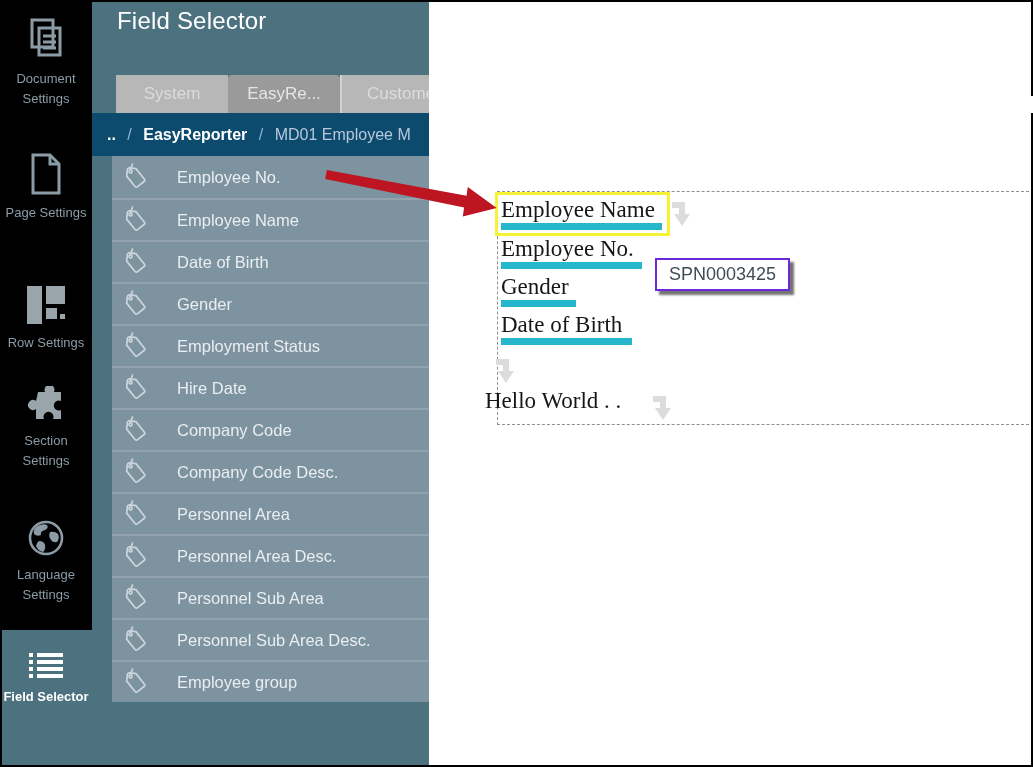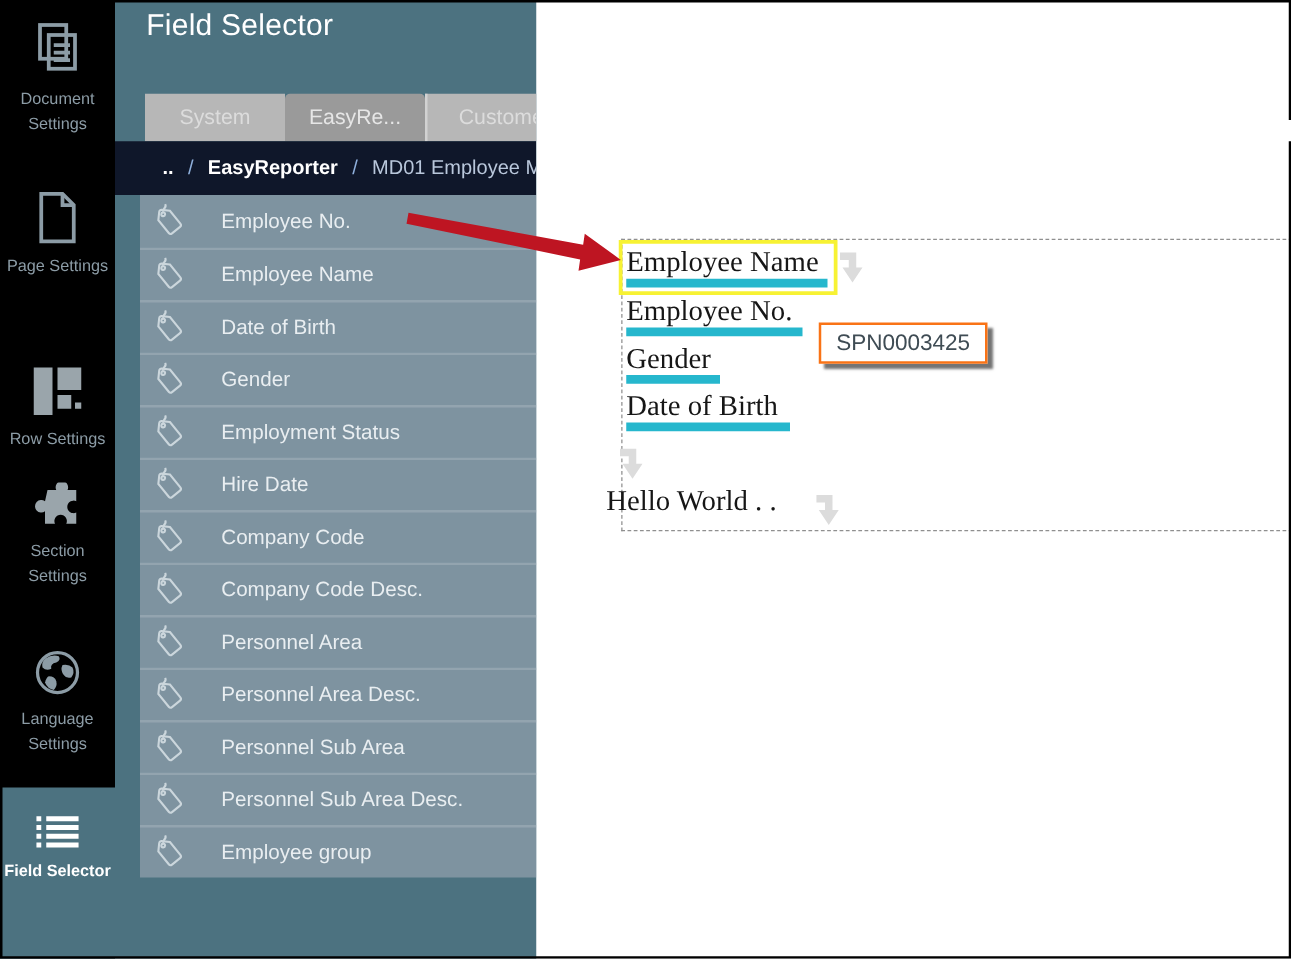--- a/index.html
+++ b/index.html
@@ -10,34 +10,34 @@
   .frame{ position:absolute; inset:0; border:2px solid #000; z-index:50; pointer-events:none; }
   .scroll-notch{ position:absolute; right:0; top:96px; width:9px; height:17px; background:#fff; z-index:60; }
 
   
   .sidebar{ position:absolute; left:0; top:0; width:92px; height:767px; background:#000000; z-index:5; }
   .side-item{ position:absolute; left:0; width:92px; text-align:center; color:#8C9CA6; cursor:pointer; }
   .side-item .icn{ display:block; margin:0 auto 7px auto; }
   .side-item .lbl{ font-size:13px; line-height:1.55; color:#8C9CA6; display:block; padding:0 2px; }
   .side-item.active{ background:#4C7280; }
   .side-item.active .lbl{ color:#FFFFFF; font-weight:bold; }
-  .si-doc{ top:16px; }  .si-page{ top:152px; } .si-row{ top:292px; }
+  .si-doc{ top:16px; }  .si-page{ top:152px; } .si-row{ top:284px; }
   .si-section{ top:386px; } .si-lang{ top:518px; }
   .si-field{ top:630px; height:137px; padding-top:22px; }
 
   
   .panel{ position:absolute; left:92px; top:0; width:337px; height:767px; background:#4C7280; overflow:hidden; z-index:4; }
   .panel-title{ position:absolute; left:25px; top:7px; font-size:24px; color:#FFFFFF; font-weight:500; letter-spacing:.2px; }
   .tabs{ position:absolute; left:24px; top:75px; height:38px; display:flex; }
   .tab{ width:112px; height:38px; line-height:38px; text-align:center; font-size:17px; cursor:pointer;
         background:#B7B7B7; color:#DCDCDC; }
   .tab.active{ background:#9A9A9A; color:#E6E6E6; border-radius:4px 4px 0 0; }
   .tab.divided{ border-left:2px solid #D2D2D2; width:120px; }
-  .breadcrumb{ position:absolute; left:0; top:113px; width:100%; height:43px; background:#0f172a;
-               line-height:43px; padding-left:38px; font-size:16px; white-space:nowrap; }
+  .breadcrumb{ position:absolute; left:0; top:113px; width:100%; height:43px; background:#0c4a6e;
+               line-height:43px; padding-left:15px; font-size:16px; white-space:nowrap; }
   .crumb-strong{ color:#FFFFFF; font-weight:bold; cursor:pointer; }
   .crumb-sep{ color:#8FB0DC; padding:0 7px; }
   .crumb-dim{ color:#B9C7DB; }
 
   .field-list{ position:absolute; left:20px; top:156px; width:317px; list-style:none; }
   .field-row{ height:42px; display:flex; align-items:center; padding-left:9px; background:#7E93A0; cursor:pointer; }
   .field-row + .field-row{ border-top:2px solid #93A4AF; }
   .field-row .tag-wrap{ width:30px; height:30px; margin-right:26px; flex:none; }
   .field-row .f-lbl{ font-size:16.5px; color:#E9EEF1; }
 
@@ -52,21 +52,21 @@
   .dl3{ left:72px; top:274px; } .dl3 .uline{ width:75px; }
   .dl4{ left:72px; top:312px; } .dl4 .uline{ width:131px; }
   .hello-line{ left:56px; top:388px; }
   .hilite-box{ position:absolute; left:66px; top:192px; width:175px; height:44px;
                border:3px solid #F7F233; z-index:6; pointer-events:none; }
   .break-glyph{ position:absolute; z-index:2; }
   .bg1{ left:243px; top:199px; }
   .bg2{ left:67px;  top:356px; }
   .bg3{ left:224px; top:393px; }
   .tooltip{ position:absolute; left:226px; top:258px; min-width:124px; height:33px; background:#FFFFFF;
-            border:2px solid #f97316; box-shadow:4px 4px 2px rgba(70,70,70,.75);
+            border:2px solid #6d28d9; box-shadow:4px 4px 2px rgba(70,70,70,.75);
             font-size:18px; color:#3F4C54; text-align:center; line-height:29px; padding:0 12px; z-index:8; }
 
   .red-arrow{ position:absolute; left:318px; top:160px; z-index:20; pointer-events:none; }
 </style>
 </head>
 <body>
 
 <div class="screen">
 
   <aside class="sidebar">

